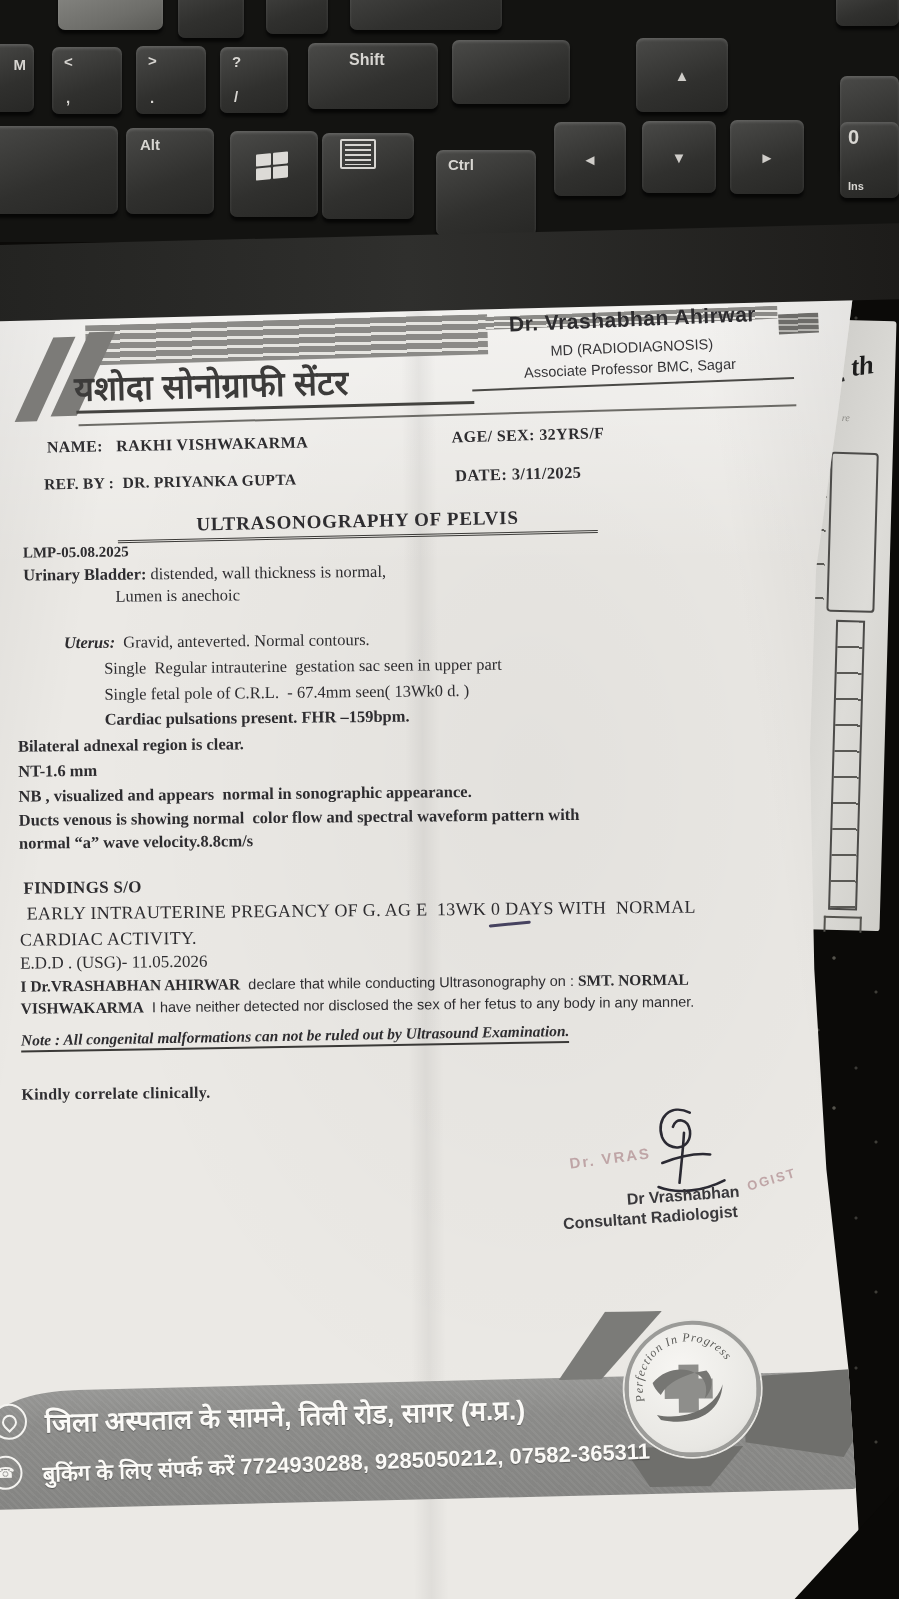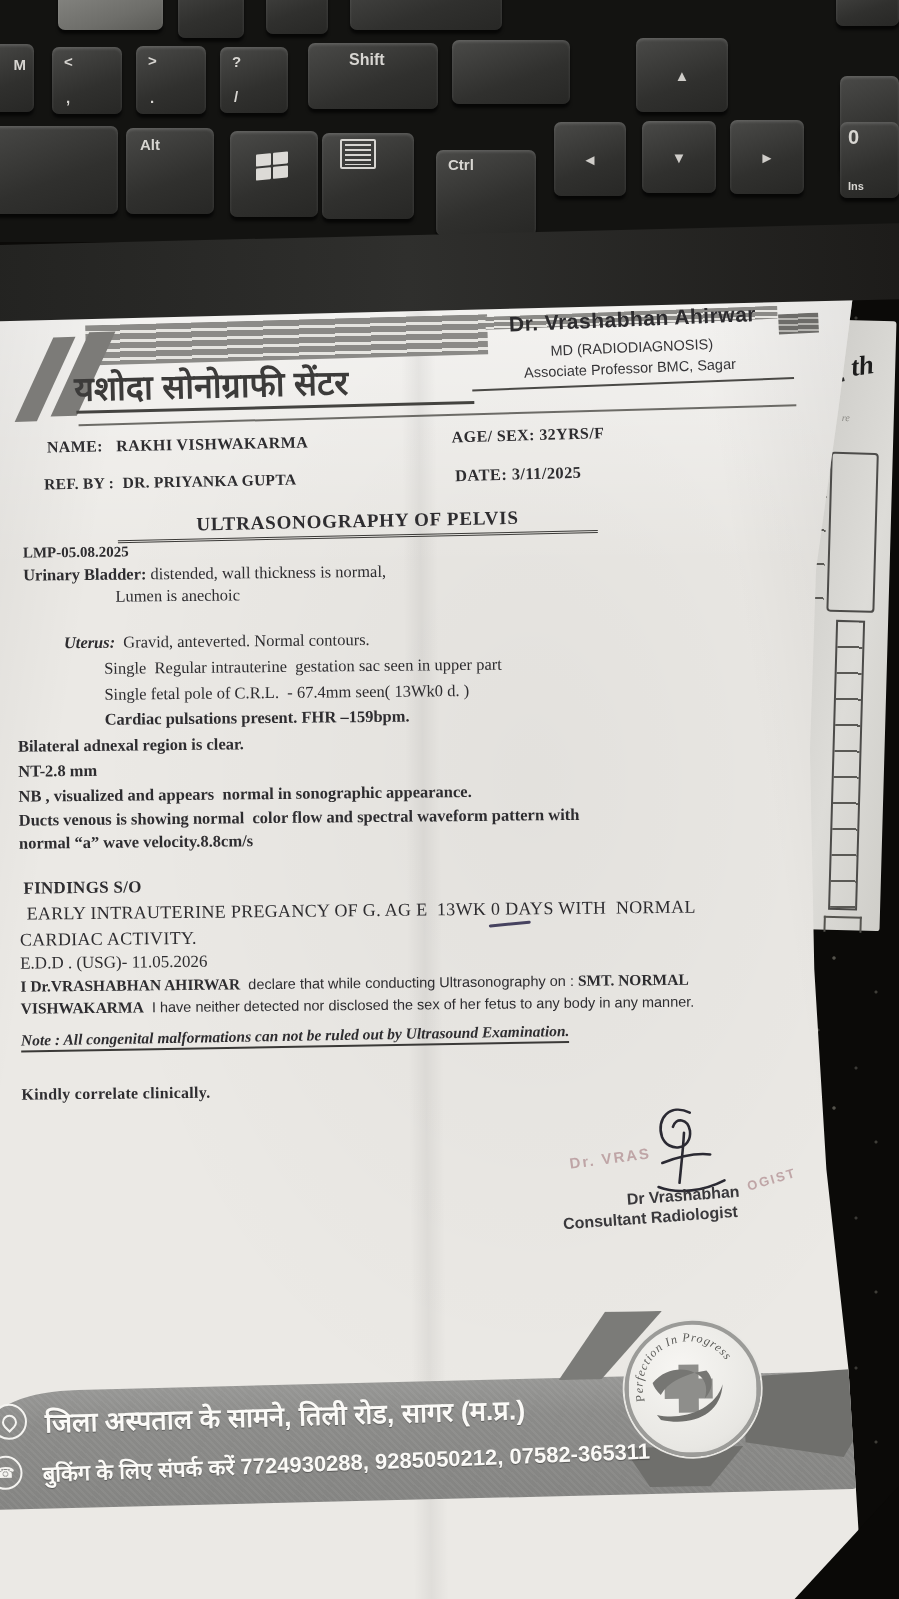--- a/index.html
+++ b/index.html
@@ -278,21 +278,21 @@
     <div class="t" id="rep-title">ULTRASONOGRAPHY OF PELVIS</div>
 
     <div class="t" id="l-lmp">LMP-05.08.2025</div>
     <div class="t" id="l-bl1"><span class="lbl">Urinary Bladder:</span><span> distended, wall thickness is normal,</span></div>
     <div class="t" id="l-bl2">Lumen is anechoic</div>
     <div class="t" id="l-ut1"><span class="ulab">Uterus:</span><span>Gravid, anteverted. Normal contours.</span></div>
     <div class="t" id="l-ut2">Single  Regular intrauterine  gestation sac seen in upper part</div>
     <div class="t" id="l-ut3">Single fetal pole of C.R.L.  - 67.4mm seen( 13Wk0 d. )</div>
     <div class="t" id="l-ut4">Cardiac pulsations present. FHR –159bpm.</div>
     <div class="t" id="l-adx">Bilateral adnexal region is clear.</div>
-    <div class="t" id="l-nt">NT-2.8 mm</div>
+    <div class="t" id="l-nt">NT-1.6 mm</div>
     <div class="t" id="l-nb">NB , visualized and appears  normal in sonographic appearance.</div>
     <div class="t" id="l-dv1">Ducts venous is showing normal  color flow and spectral waveform pattern with</div>
     <div class="t" id="l-dv2">normal “a” wave velocity.8.8cm/s</div>
 
     <div class="t" id="l-fh">FINDINGS S/O</div>
     <div class="t" id="l-f1">EARLY INTRAUTERINE PREGANCY OF G. AG E  13WK 0 DAYS WITH  NORMAL</div>
     <div id="pen-mark"></div>
     <div class="t" id="l-f2">CARDIAC ACTIVITY.</div>
     <div class="t" id="l-edd">E.D.D . (USG)- 11.05.2026</div>
 

